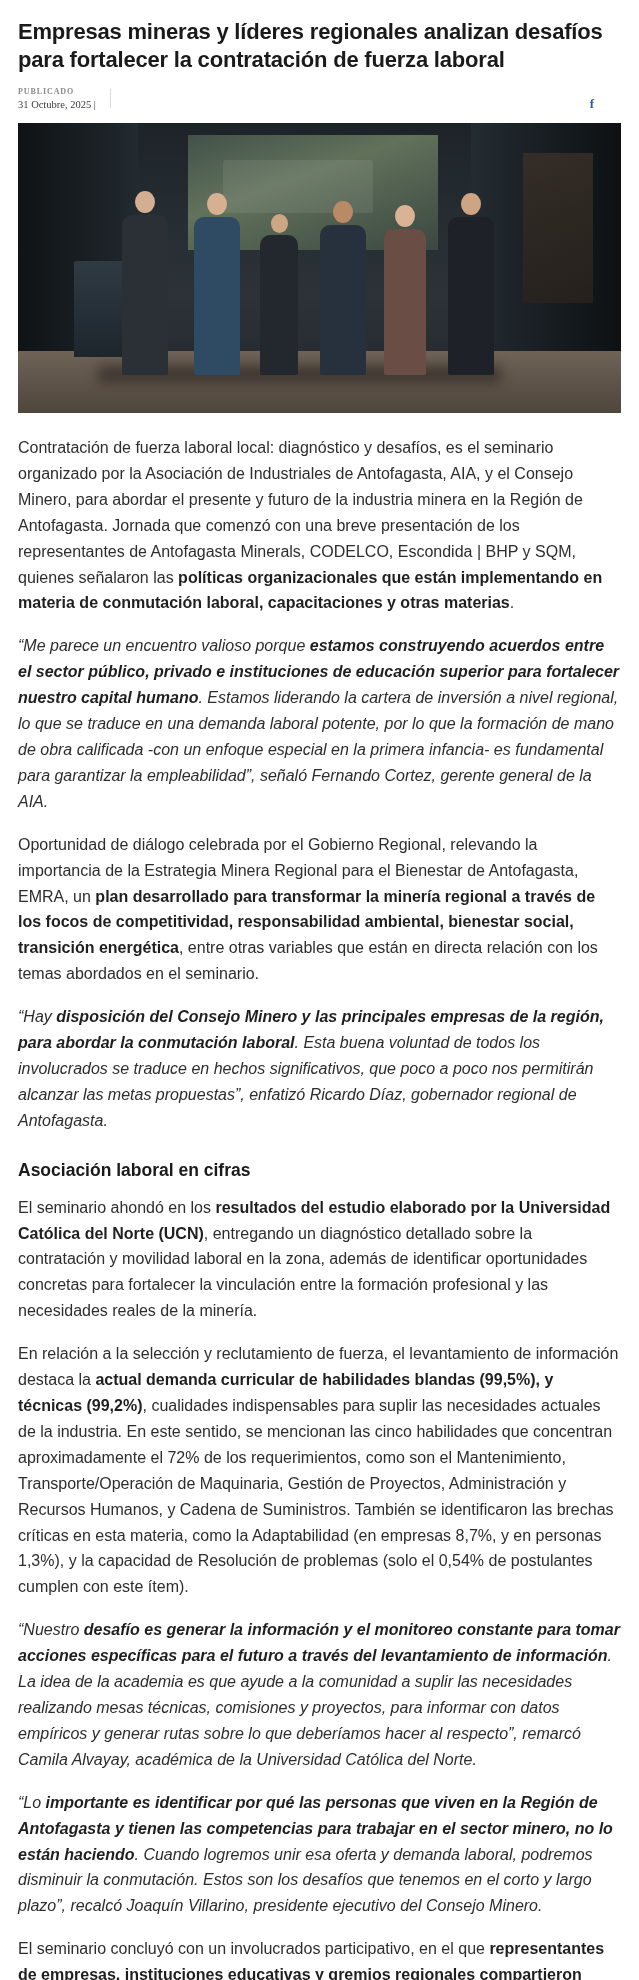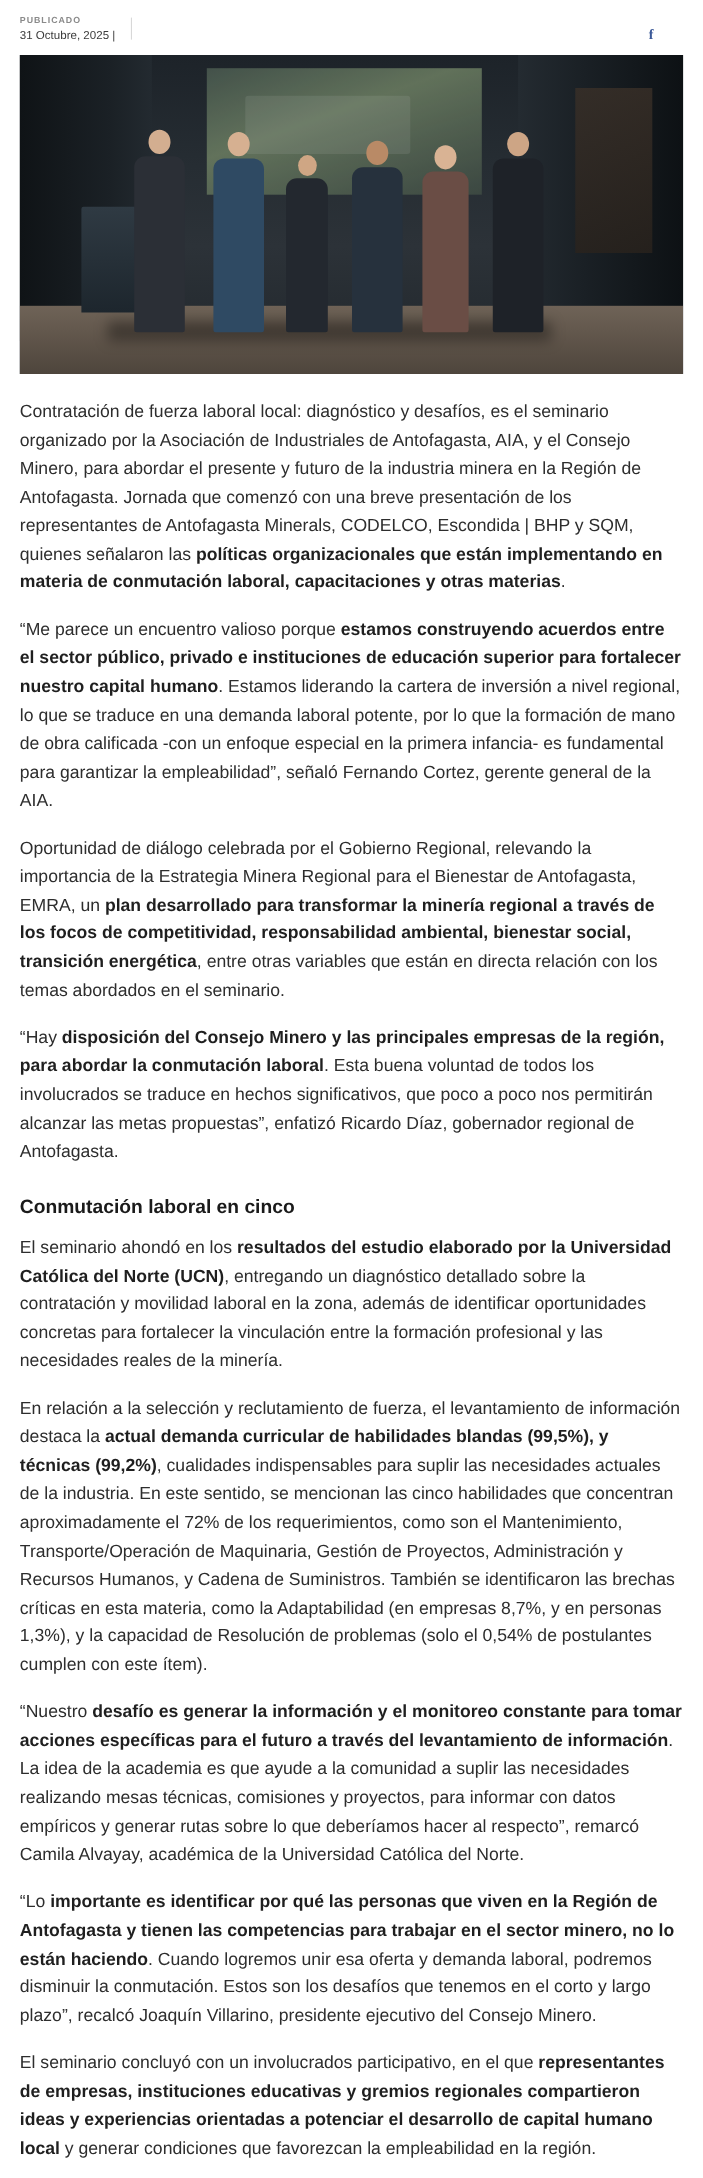--- a/index.html
+++ b/index.html
@@ -32,20 +32,21 @@
     justify-content: space-between;
     border-top: 0;
     margin-bottom: 12px;
   }
   .meta-left {
     display: flex;
     align-items: stretch;
   }
   .meta-block {
     padding-right: 14px;
+    font-family: Liberation Serif, serif;
   }
   .meta-label {
     font-size: 8px;
     letter-spacing: 0.9px;
     color: #8a8a8a;
     text-transform: uppercase;
     font-weight: bold;
     margin-bottom: 3px;
   }
   .meta-value {
@@ -163,37 +164,39 @@
     background: rgba(0,0,0,.35);
     filter: blur(6px);
   }
   p.body-text {
     font-size: 16px;
     line-height: 1.62;
     color: #2d2d2d;
     margin: 0 0 17px 0;
   }
   p.body-text.quote {
+    font-style: italic;
   }
   p.body-text b, p.body-text strong {
     font-weight: bold;
     color: #1f1f1f;
   }
   h2.section-title {
     font-size: 17.5px;
     font-weight: bold;
     color: #1a1a1a;
     margin: 26px 0 14px 0;
   }
 </style>
 </head>
 <body>
 
 <div class="page">
 
+  <h1 class="article-title">Empresas mineras y líderes regionales analizan desafíos para fortalecer la contratación de fuerza laboral</h1>
 
   <div class="meta-row">
     <div class="meta-left">
       <div class="meta-block">
         <div class="meta-label">PUBLICADO</div>
         <div class="meta-value">31 Octubre, 2025 |</div>
       </div>
       <div class="meta-divider"></div>
     </div>
     <div class="share-area">
@@ -236,21 +239,21 @@
       </div>
   </div>
 
   <div>
     <p class="body-text"><span>Contratación de fuerza laboral local: diagnóstico y desafíos, es el seminario organizado por la Asociación de Industriales de Antofagasta, AIA, y el Consejo Minero, para abordar el presente y futuro de la industria minera en la Región de Antofagasta. Jornada que comenzó con una breve presentación de los representantes de Antofagasta Minerals, CODELCO, Escondida | BHP y SQM, quienes señalaron las </span><b>políticas organizacionales que están implementando en materia de conmutación laboral, capacitaciones y otras materias</b><span>.</span></p>
     <p class="body-text quote"><span>“Me parece un encuentro valioso porque </span><b>estamos construyendo acuerdos entre el sector público, privado e instituciones de educación superior para fortalecer nuestro capital humano</b><span>. Estamos liderando la cartera de inversión a nivel regional, lo que se traduce en una demanda laboral potente, por lo que la formación de mano de obra calificada -con un enfoque especial en la primera infancia- es fundamental para garantizar la empleabilidad”, señaló Fernando Cortez, gerente general de la AIA.</span></p>
     <p class="body-text"><span>Oportunidad de diálogo celebrada por el Gobierno Regional, relevando la importancia de la Estrategia Minera Regional para el Bienestar de Antofagasta, EMRA, un </span><b>plan desarrollado para transformar la minería regional a través de los focos de competitividad, responsabilidad ambiental, bienestar social, transición energética</b><span>, entre otras variables que están en directa relación con los temas abordados en el seminario.</span></p>
     <p class="body-text quote"><span>“Hay </span><b>disposición del Consejo Minero y las principales empresas de la región, para abordar la conmutación laboral</b><span>. Esta buena voluntad de todos los involucrados se traduce en hechos significativos, que poco a poco nos permitirán alcanzar las metas propuestas”, enfatizó Ricardo Díaz, gobernador regional de Antofagasta.</span></p>
   </div>
 
-  <h2 class="section-title">Conmutación laboral en cinco</h2>
+  <h2 class="section-title">Asociación laboral en cifras</h2>
 
   <div>
     <p class="body-text"><span>El seminario ahondó en los </span><b>resultados del estudio elaborado por la Universidad Católica del Norte (UCN)</b><span>, entregando un diagnóstico detallado sobre la contratación y movilidad laboral en la zona, además de identificar oportunidades concretas para fortalecer la vinculación entre la formación profesional y las necesidades reales de la minería.</span></p>
     <p class="body-text"><span>En relación a la selección y reclutamiento de fuerza, el levantamiento de información destaca la </span><b>actual demanda curricular de habilidades blandas (99,5%), y técnicas (99,2%)</b><span>, cualidades indispensables para suplir las necesidades actuales de la industria. En este sentido, se mencionan las cinco habilidades que concentran aproximadamente el 72% de los requerimientos, como son el Mantenimiento, Transporte/Operación de Maquinaria, Gestión de Proyectos, Administración y Recursos Humanos, y Cadena de Suministros. También se identificaron las brechas críticas en esta materia, como la Adaptabilidad (en empresas 8,7%, y en personas 1,3%), y la capacidad de Resolución de problemas (solo el 0,54% de postulantes cumplen con este ítem).</span></p>
     <p class="body-text quote"><span>“Nuestro </span><b>desafío es generar la información y el monitoreo constante para tomar acciones específicas para el futuro a través del levantamiento de información</b><span>. La idea de la academia es que ayude a la comunidad a suplir las necesidades realizando mesas técnicas, comisiones y proyectos, para informar con datos empíricos y generar rutas sobre lo que deberíamos hacer al respecto”, remarcó Camila Alvayay, académica de la Universidad Católica del Norte.</span></p>
     <p class="body-text quote"><span>“Lo </span><b>importante es identificar por qué las personas que viven en la Región de Antofagasta y tienen las competencias para trabajar en el sector minero, no lo están haciendo</b><span>. Cuando logremos unir esa oferta y demanda laboral, podremos disminuir la conmutación. Estos son los desafíos que tenemos en el corto y largo plazo”, recalcó Joaquín Villarino, presidente ejecutivo del Consejo Minero.</span></p>
     <p class="body-text"><span>El seminario concluyó con un involucrados participativo, en el que </span><b>representantes de empresas, instituciones educativas y gremios regionales compartieron ideas y experiencias orientadas a potenciar el desarrollo de capital humano local</b><span> y generar condiciones que favorezcan la empleabilidad en la región.</span></p>
   </div>
 
 </div>

